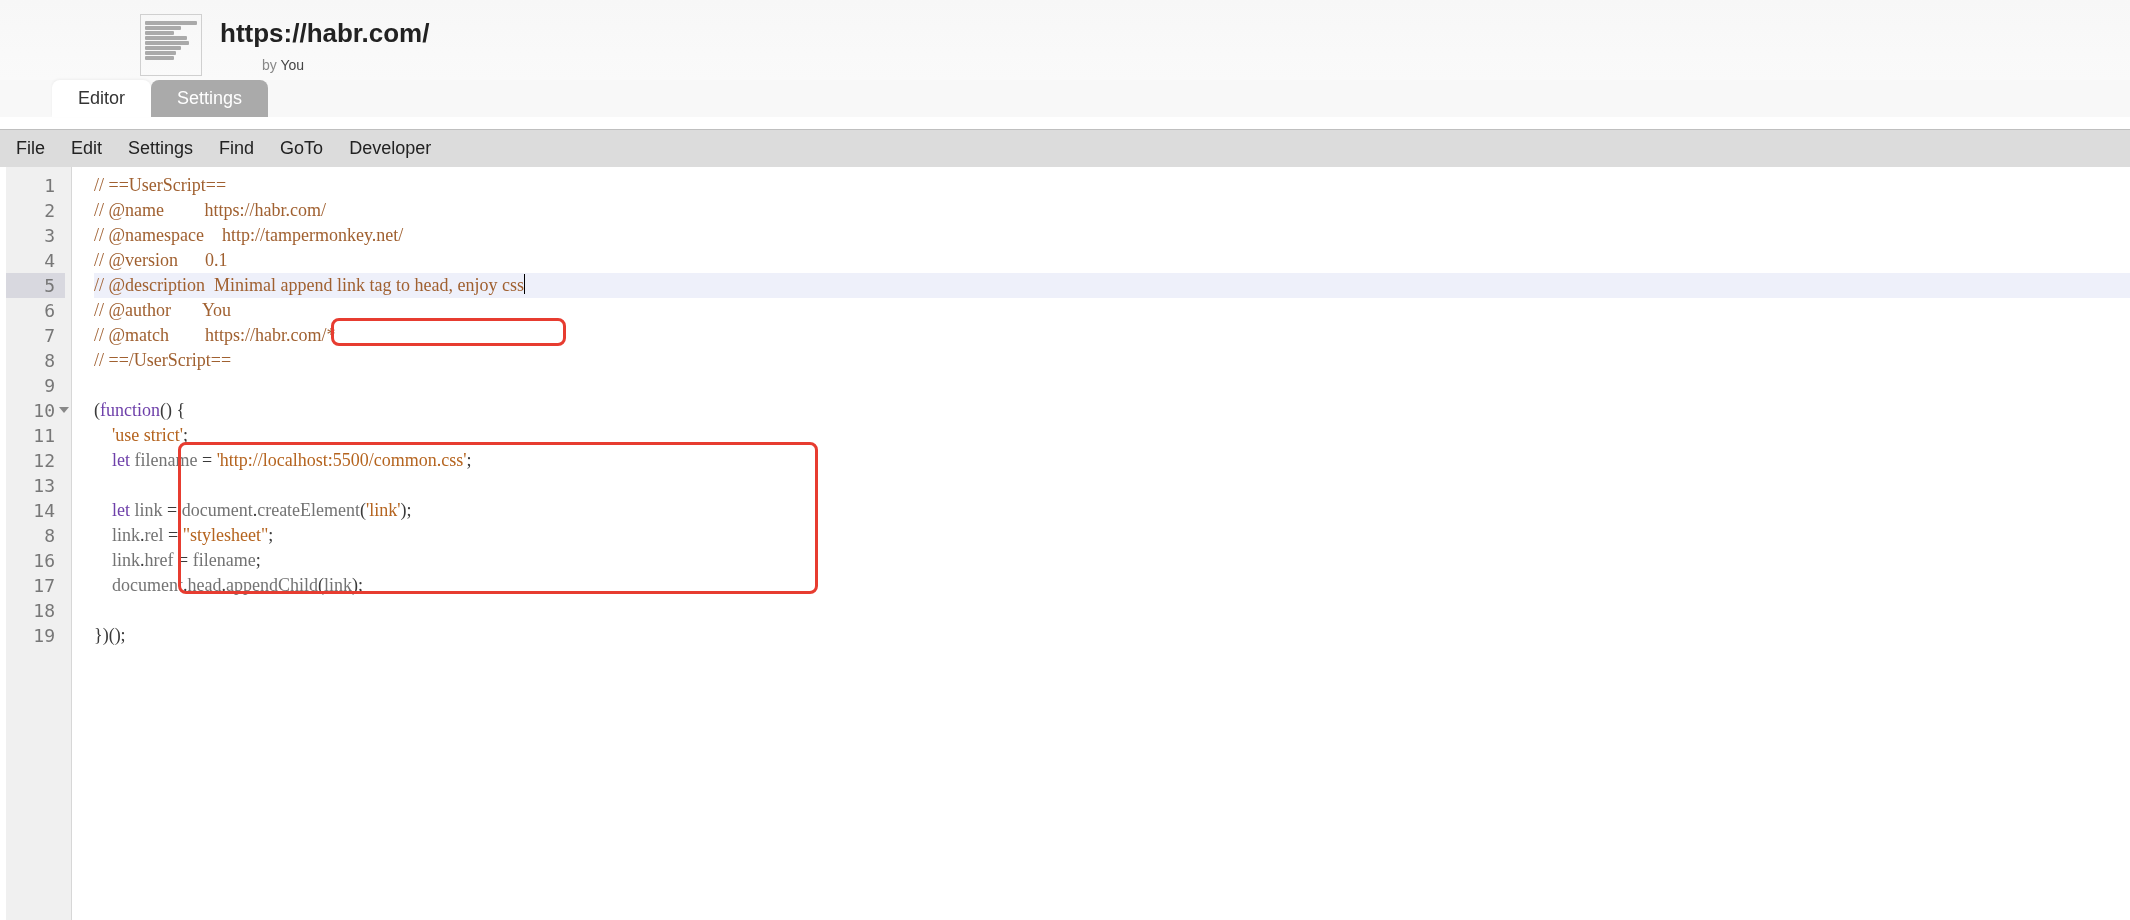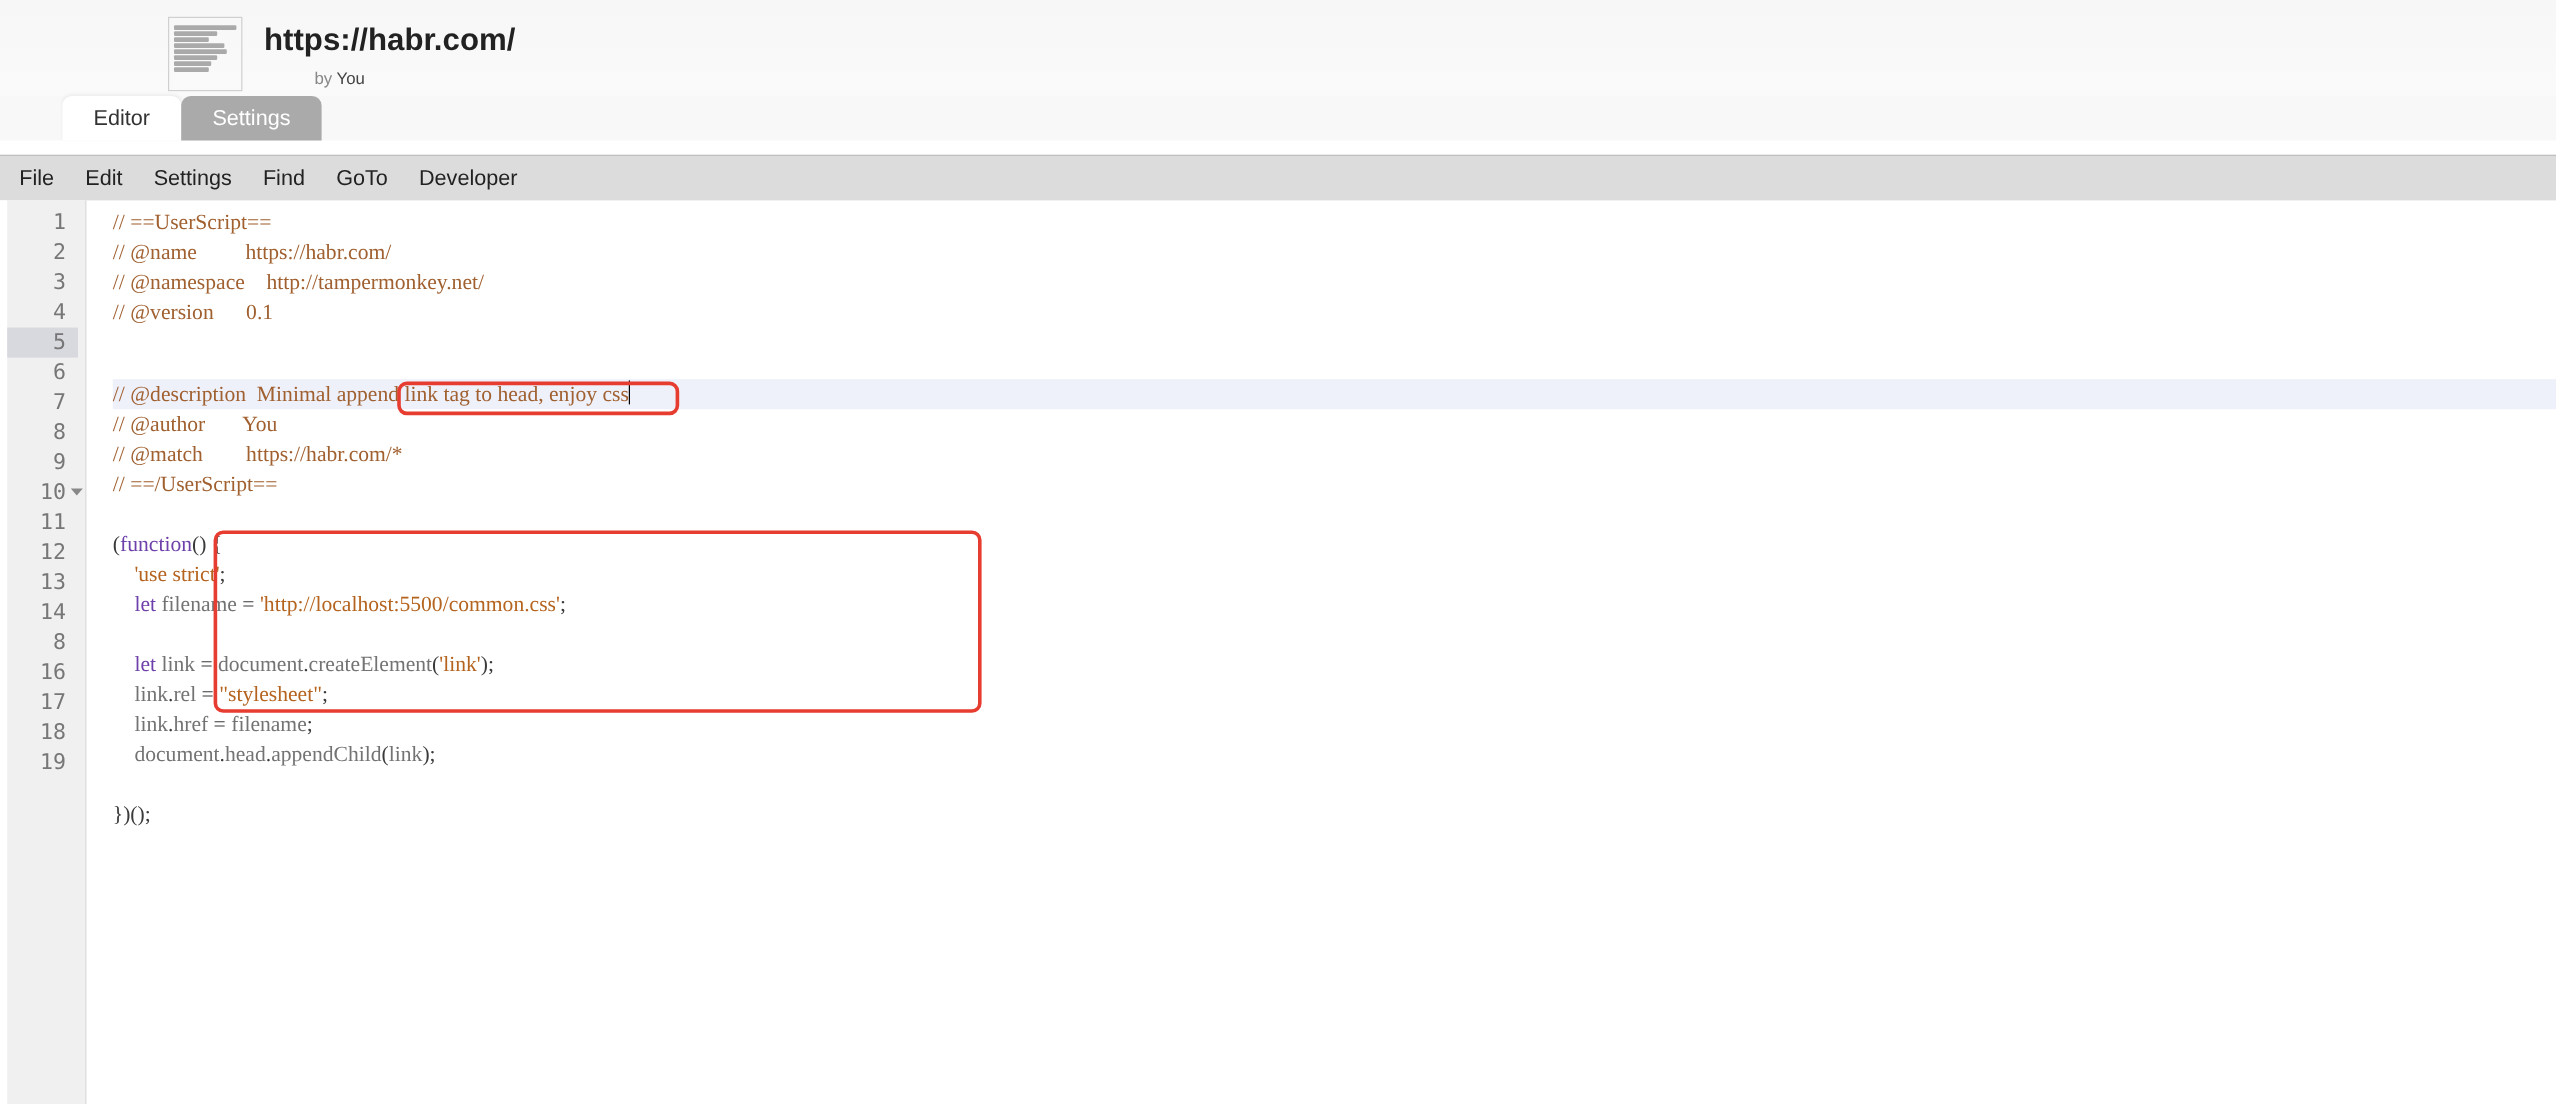--- a/index.html
+++ b/index.html
@@ -74,21 +74,21 @@
   .gutter .gline.current{background:#d8d8df;}
   .fold{position:absolute; right:-4px; top:9px; width:0;height:0;
     border-left:5px solid transparent;border-right:5px solid transparent;border-top:6px solid #888;}
   .code {
     flex:1; position:relative;
     font-family: Liberation Serif, serif; font-size:18px;
     padding:6px 0 6px 22px; white-space:pre;
     border-left:1px solid #d7d7d7;
   }
   .cline{height:25px; line-height:25px; position:relative;}
-  .cline.current{background:#eef0fa;margin-top:43px;}
+  .cline.current{background:#eef0fa;}
 
   
   .c-comment{color:#a06030;}
   .c-str{color:#b5641f;}
   .c-kw{color:#6e40aa;}
   .c-var{color:#737373;}
   .c-plain{color:#222;}
   .c-punc{color:#3a3a3a;}
 
   

